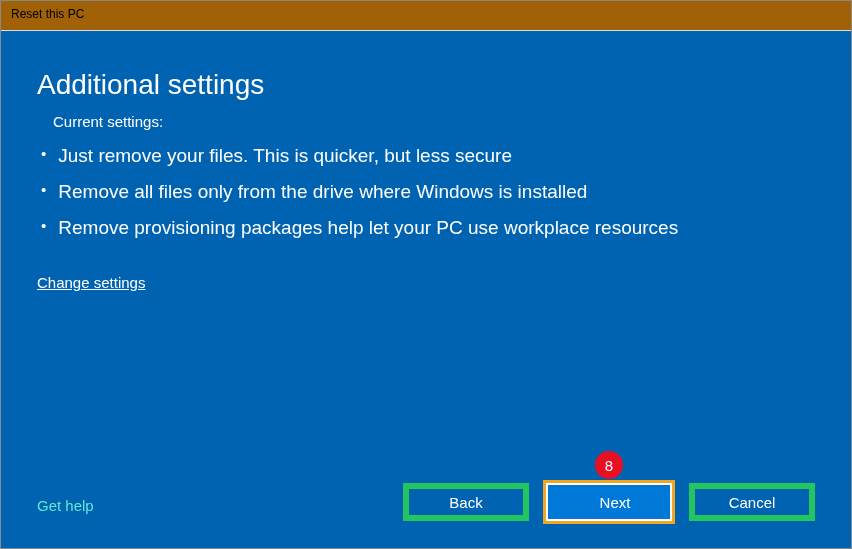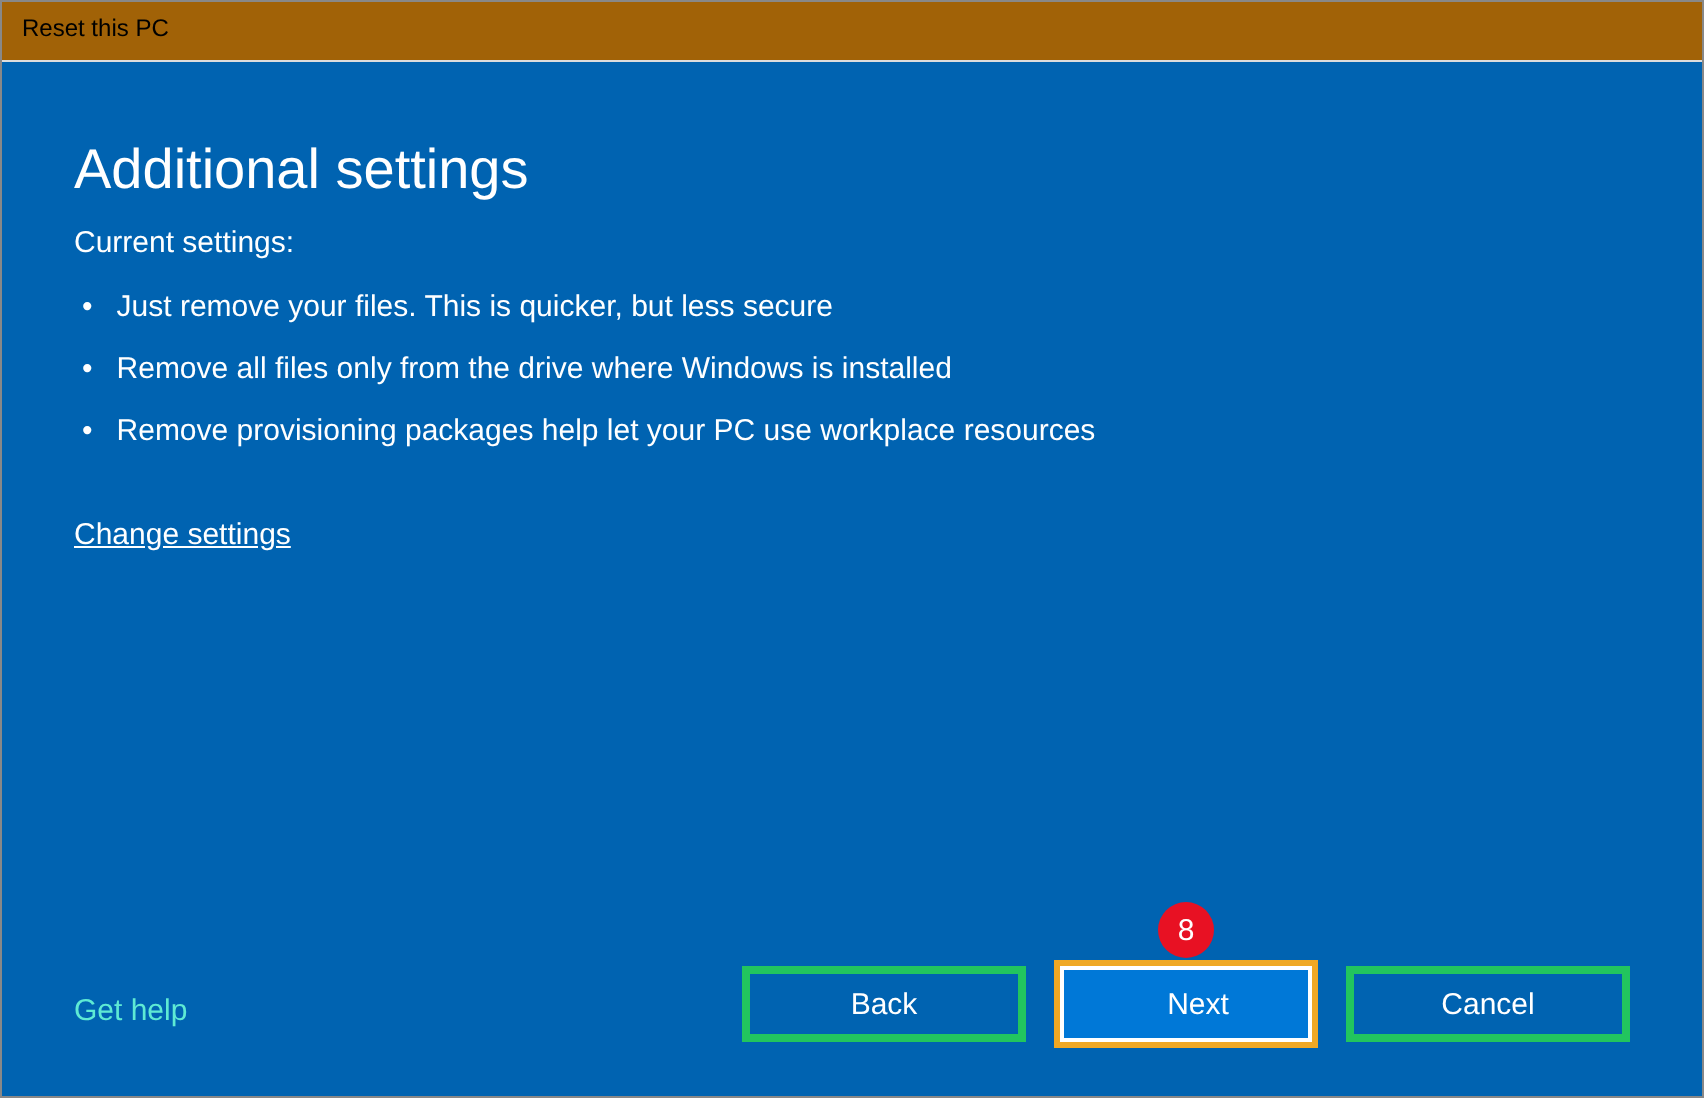--- a/index.html
+++ b/index.html
@@ -40,27 +40,28 @@
     }
     .heading {
       font-size: 28px;
       font-weight: 400;
       margin-bottom: 12px;
     }
     .subheading {
       font-size: 15px;
       font-weight: 400;
       margin-bottom: 8px;
+      margin-left: 16px;
     }
     .bullet-list {
       list-style: none;
       padding-left: 4px;
     }
     .bullet-list li {
-      font-size: 15px;
+      font-size: 19px;
       padding: 7px 0;
       display: flex;
       align-items: flex-start;
       text-align: right;
     }
     .bullet-list li::before {
       content: "•";
       margin-right: 12px;
       font-size: 15px;
     }
@@ -83,24 +84,24 @@
       color: #5eead4;
       cursor: pointer;
       margin-bottom: 10px;
     }
     .button-row {
       display: flex;
       gap: 14px;
       align-items: center;
     }
     .btn {
-      width: 142px;
+      width: 126px;
       height: 38px;
       background: transparent;
-      border: 4px solid #22c55e;
+      border: 6px solid #22c55e;
       color: #fff;
       font-size: 15px;
       font-family: inherit;
       cursor: pointer;
       display: flex;
       align-items: center;
       justify-content: center;
     }
     .btn-wrap {
       position: relative;

